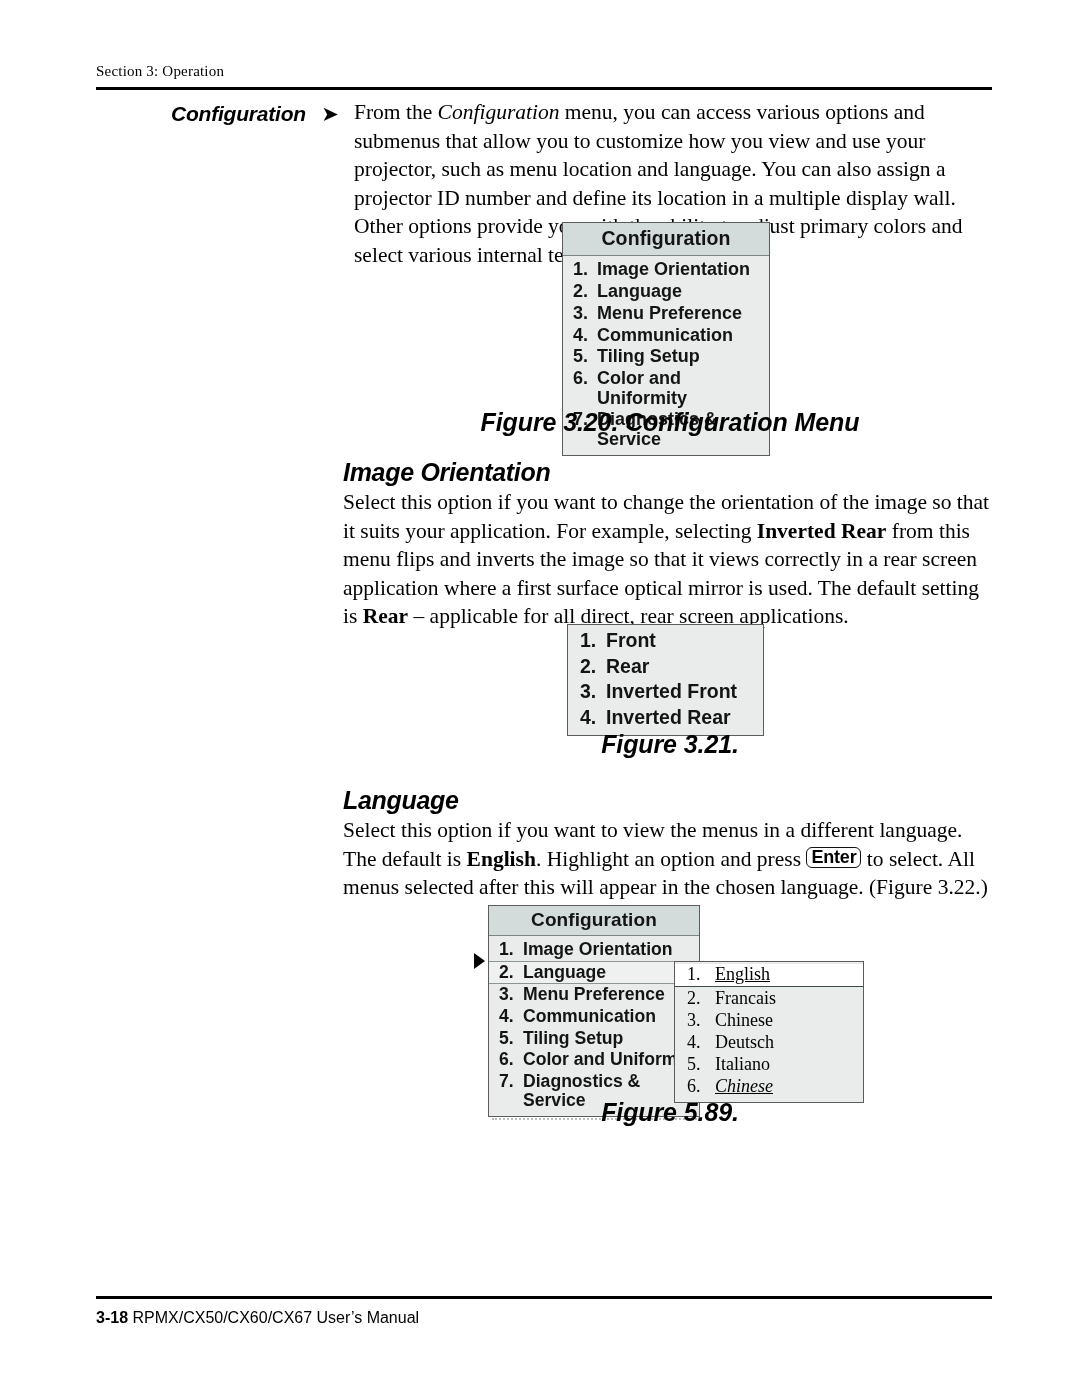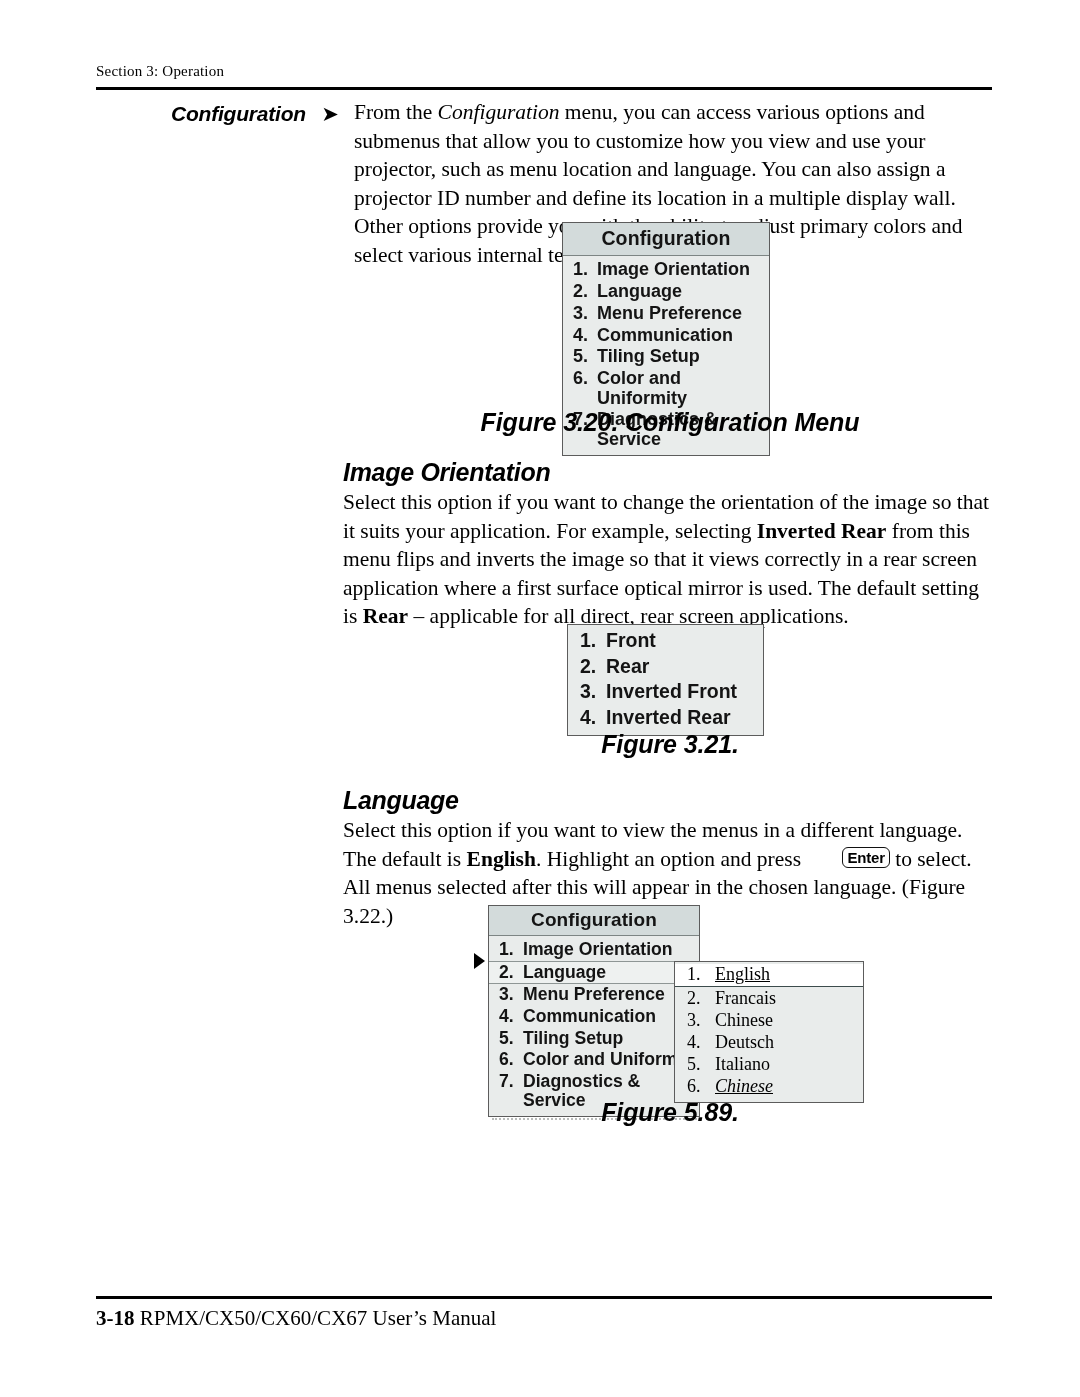--- a/index.html
+++ b/index.html
@@ -175,27 +175,26 @@
   #head-lang { position: absolute; left: 343px; top: 786px; }
   #para-lang { position: absolute; left: 343px; top: 816px; width: 650px; }
 
   
   .keycap {
     display: inline-block;
     border: 1.6px solid #111;
     border-radius: 6px;
     font-family: "Liberation Sans", sans-serif;
     font-weight: bold;
-    font-size: 15px;
+    font-size: 18px;
     line-height: 13px;
     padding: 2.5px 4px 3px 4px;
     vertical-align: 3px;
     background: #fff;
     letter-spacing: -.2px;
-    margin-left: 36px;
   }
 
   
   #fig322 {
     position: absolute;
     left: 470px;
     top: 900px;
     width: 420px;
     height: 180px;
   }
@@ -263,22 +262,22 @@
     left: 96px;
     top: 1296px;
     width: 896px;
   }
   .footer-rule {
     border-top: 3px solid #000;
     width: 896px;
     margin-bottom: 6px;
   }
   .footer-text {
-    font-family: Liberation Serif, serif;
-    font-size: 21px;
+    font-family: Liberation Sans, sans-serif;
+    font-size: 16px;
     line-height: 26px;
   }
 </style>
 </head>
 <body>
 
 <div class="page">
 
   <div class="header">
     <div class="header-text">Section 3: Operation</div>

